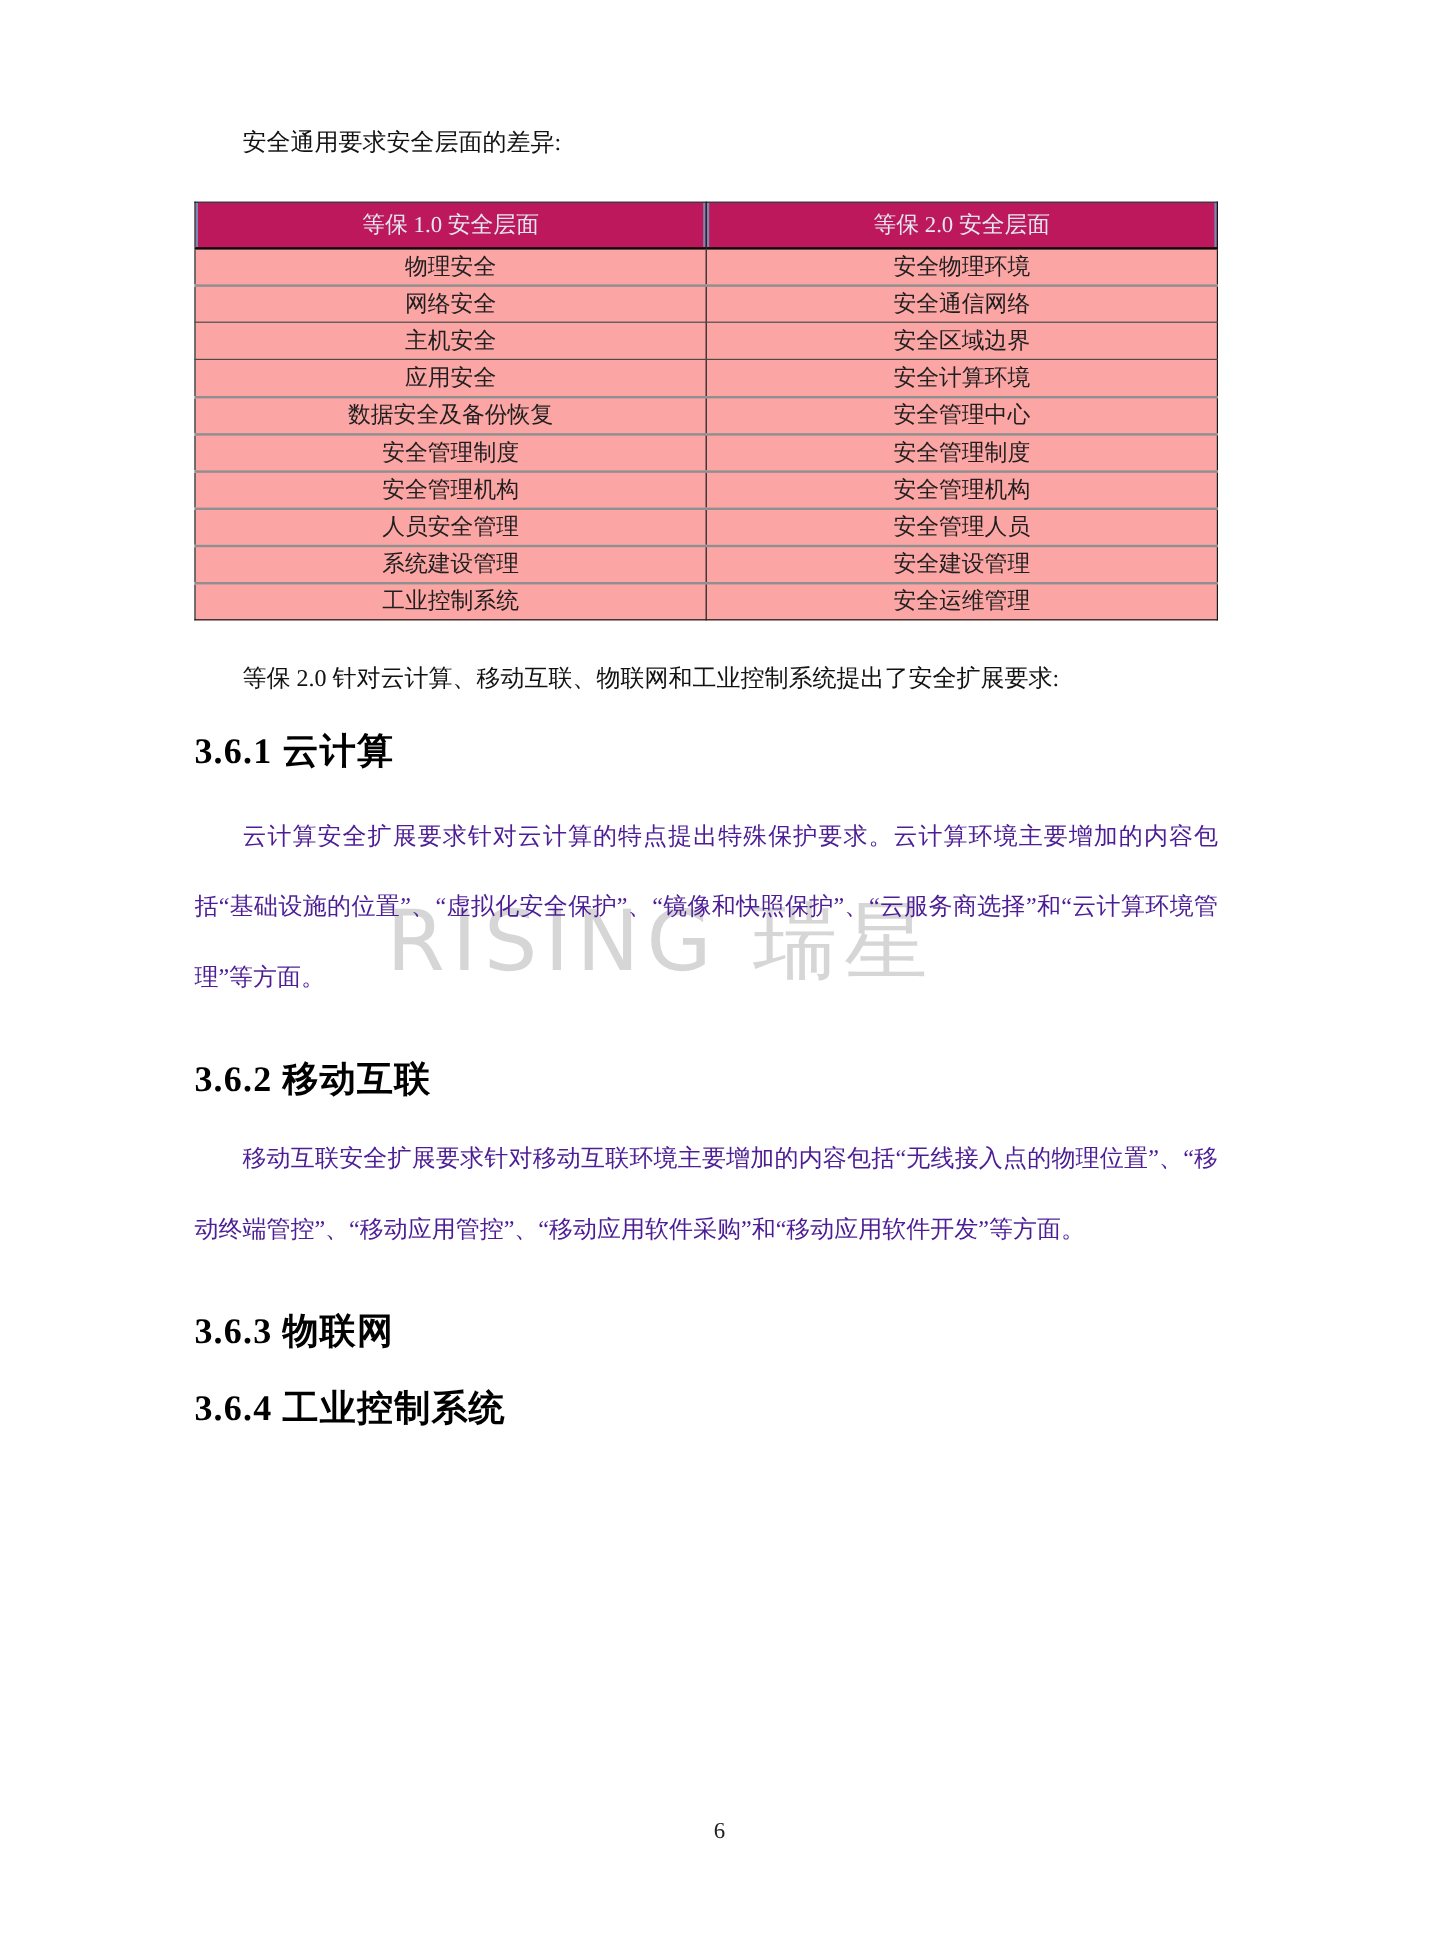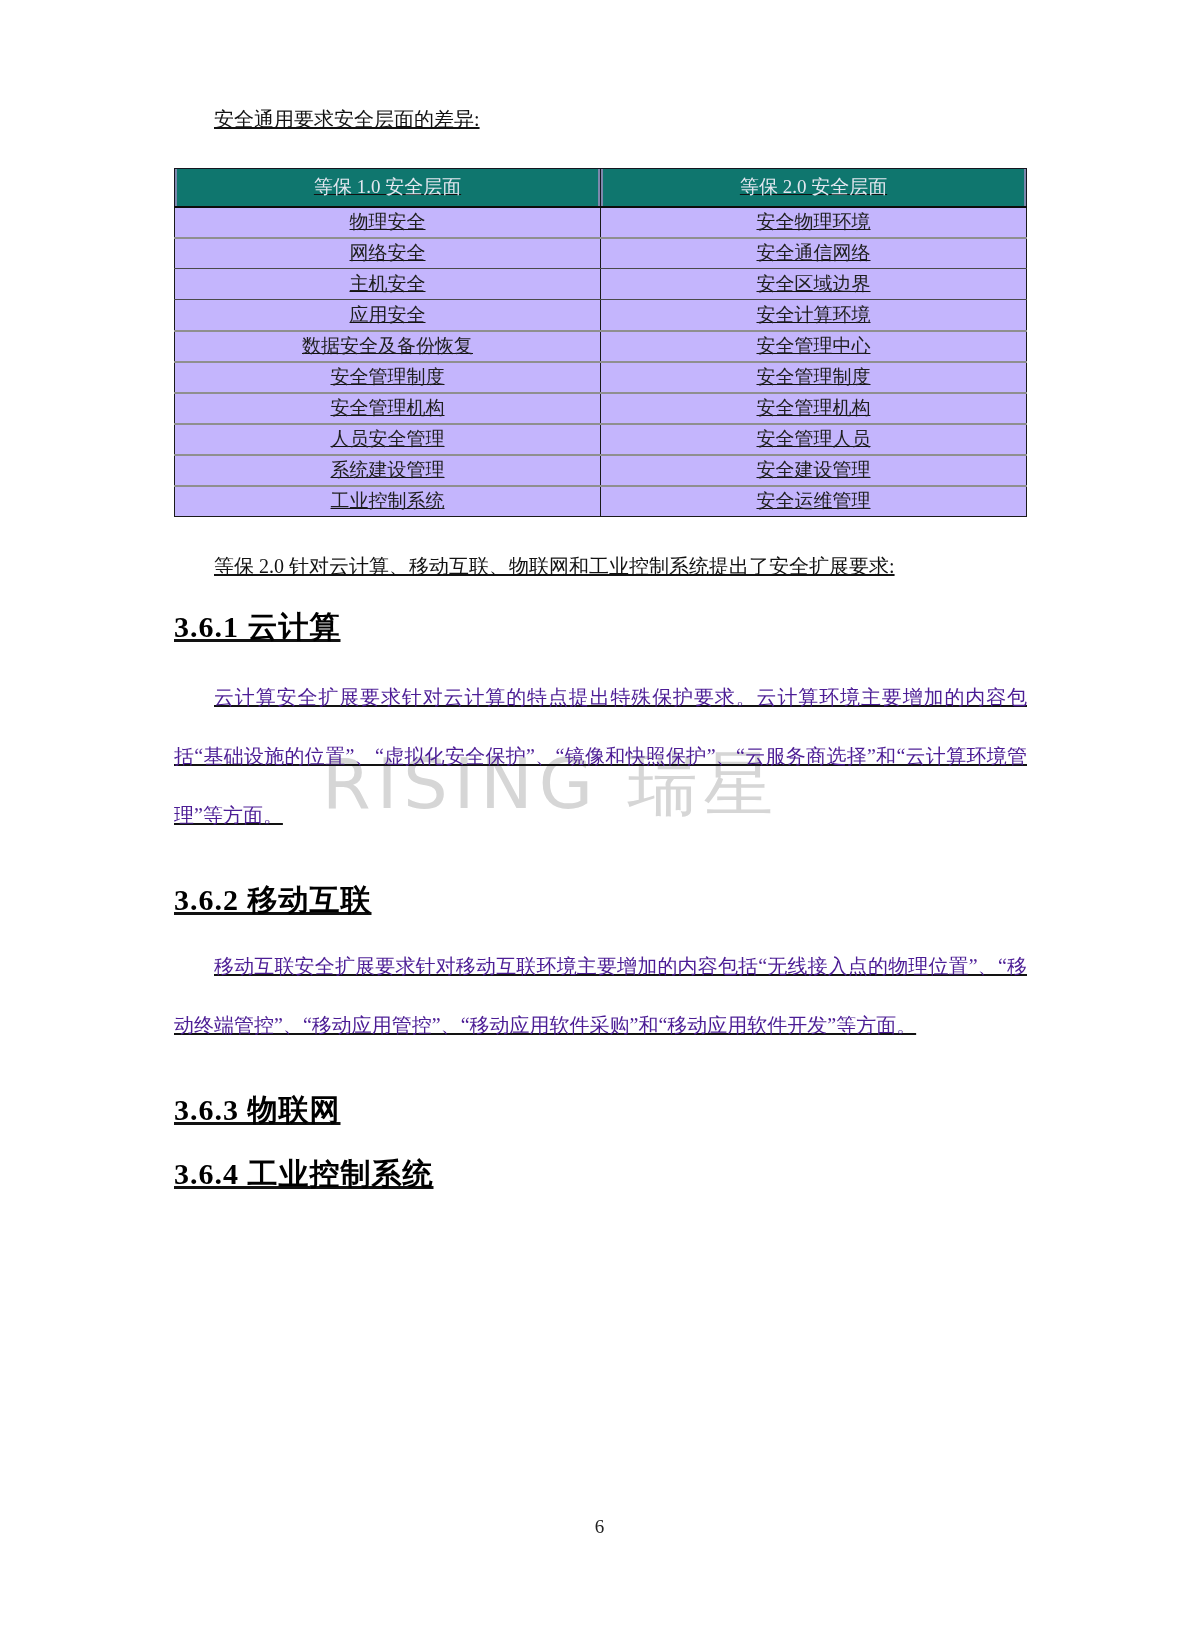--- a/index.html
+++ b/index.html
@@ -21,56 +21,55 @@
     font-family: "DejaVu Sans", "Liberation Sans", sans-serif;
     font-weight: normal;
     font-size: 70px;
     letter-spacing: 6px;
     color: #d6d6d6;
     white-space: nowrap;
     user-select: none;
   }
   .content {
     position: absolute;
-    left: 174px;
+    left: 162px;
     top: 0;
     width: 853px;
     z-index: 1;
-    text-decoration: underline;
   }
   .intro {
     margin-top: 106px;
     font-size: 20px;
     line-height: 26px;
     text-indent: 2em;
   }
   table.cmp {
     margin-top: 36px;
     width: 100%;
     border-collapse: collapse;
     table-layout: fixed;
     font-size: 19px;
   }
   table.cmp th {
-    background: #0f766e;
+    background: #be185d;
     color: #e3e7f0;
     font-weight: normal;
     height: 38px;
     text-align: center;
     vertical-align: middle;
     border: 1.5px solid #15151f;
     border-bottom: 2px solid #0c0c0c;
     box-shadow: inset 2px 0 0 #7d88ad, inset -2px 0 0 #7d88ad;
   }
   table.cmp td {
     height: 31px;
     text-align: center;
     vertical-align: middle;
     color: #1f1f1f;
-    background: #c4b5fd;
+    background: #fca5a5;
     border-left: 1.5px solid #1a1a1a;
     border-right: 1.5px solid #1a1a1a;
     border-top: 1px solid #4a4a4a;
     border-bottom: 1px solid #4a4a4a;
   }
   table.cmp tr.thick td { border-top: 2px solid #8f8f8f; }
   table.cmp tr:last-child td { border-bottom: 1.5px solid #1a1a1a; }
   .lead {
     margin-top: 36px;
     font-size: 20px;

